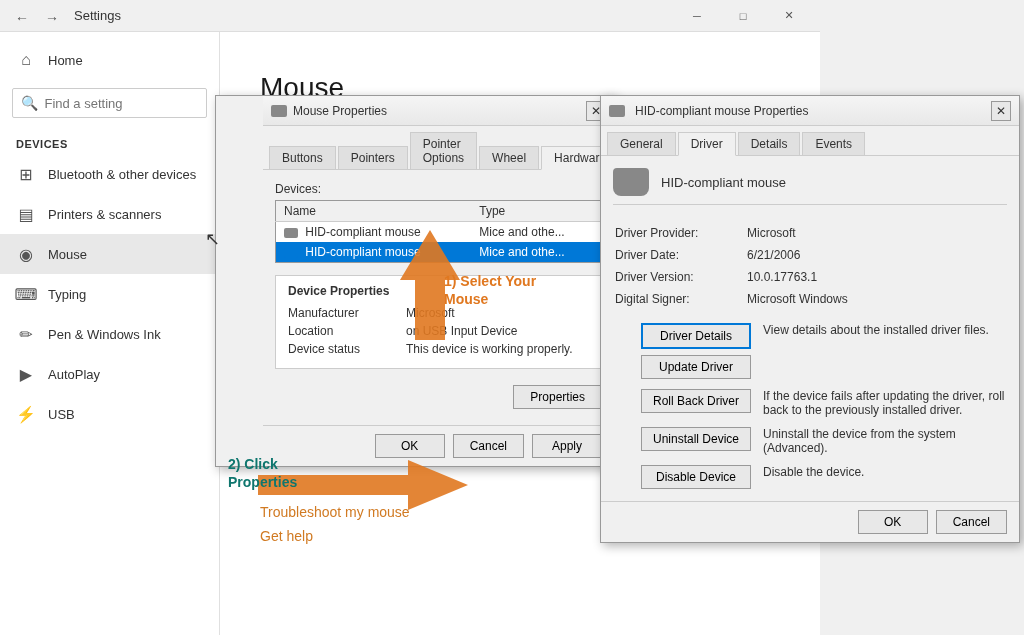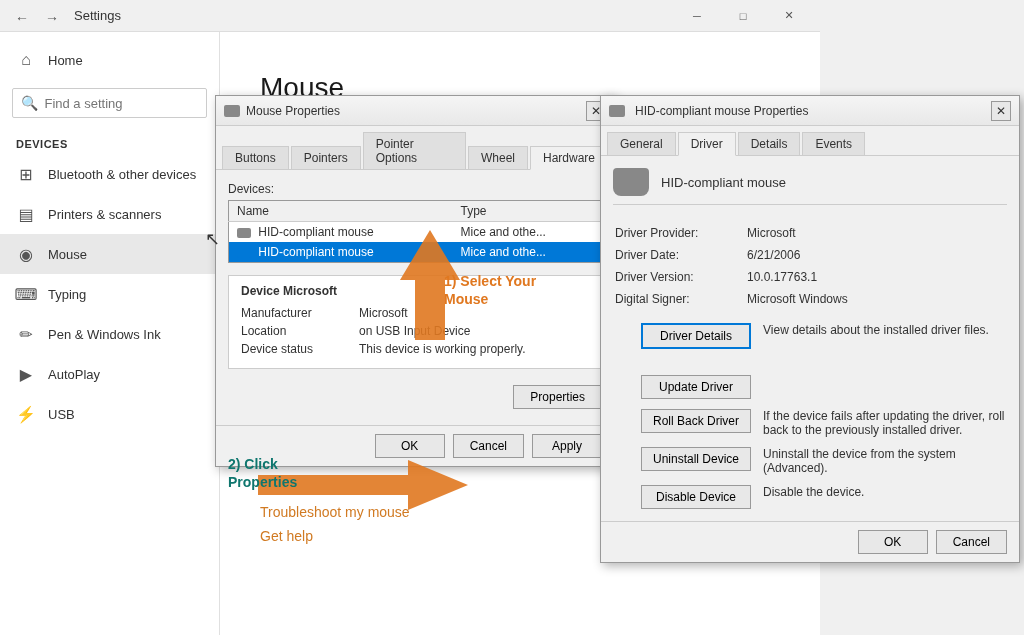--- a/index.html
+++ b/index.html
@@ -164,20 +164,21 @@
     
     .dialog-mouse-props {
       position: absolute;
       top: 95px;
       left: 215px;
       width: 400px;
       background: #f0f0f0;
       border: 1px solid #999;
       box-shadow: 3px 3px 10px rgba(0,0,0,0.3);
       z-index: 10;
+      padding-left: 47px;
     }
 
     .dialog-titlebar {
       height: 30px;
       background: linear-gradient(to bottom, #f5f5f5, #e8e8e8);
       display: flex;
       align-items: center;
       justify-content: space-between;
       padding: 0 8px;
       border-bottom: 1px solid #ccc;
@@ -621,21 +622,21 @@
           <td>
             <span class="device-icon-small" style="background:#0078d7;"></span>
             <span>HID-compliant mouse</span>
           </td>
           <td>Mice and othe...</td>
         </tr>
       </tbody>
     </table>
 
     <div class="device-props-section">
-      <div class="device-props-title">Device Microsoft</div>
+      <div class="device-props-title">Device Properties</div>
       <div class="props-row">
         <span class="props-label">Manufacturer</span>
         <span class="props-value">Microsoft</span>
       </div>
       <div class="props-row">
         <span class="props-label">Location</span>
         <span class="props-value">on USB Input Device</span>
       </div>
       <div class="props-row">
         <span class="props-label">Device status</span>
@@ -691,21 +692,21 @@
         <td>Digital Signer:</td>
         <td>Microsoft Windows</td>
       </tr>
     </tbody>
       </table>
     <div class="driver-buttons">
       <div class="driver-btn-row">
         <button class="driver-btn active-btn">Driver Details</button>
         <span class="driver-btn-desc">View details about the installed driver files.</span>
       </div>
-      <div class="driver-btn-row" style="margin-top:22px;">
+      <div class="driver-btn-row" style="margin-top:2px;">
         <button class="driver-btn">Update Driver</button>
       </div>
       <div class="driver-btn-row" style="margin-top:6px;">
         <button class="driver-btn">Roll Back Driver</button>
         <span class="driver-btn-desc">If the device fails after updating the driver, roll back to the previously installed driver.</span>
       </div>
       <div class="driver-btn-row" style="margin-top:6px;">
         <button class="driver-btn">Uninstall Device</button>
         <span class="driver-btn-desc">Uninstall the device from the system (Advanced).</span>
       </div>

